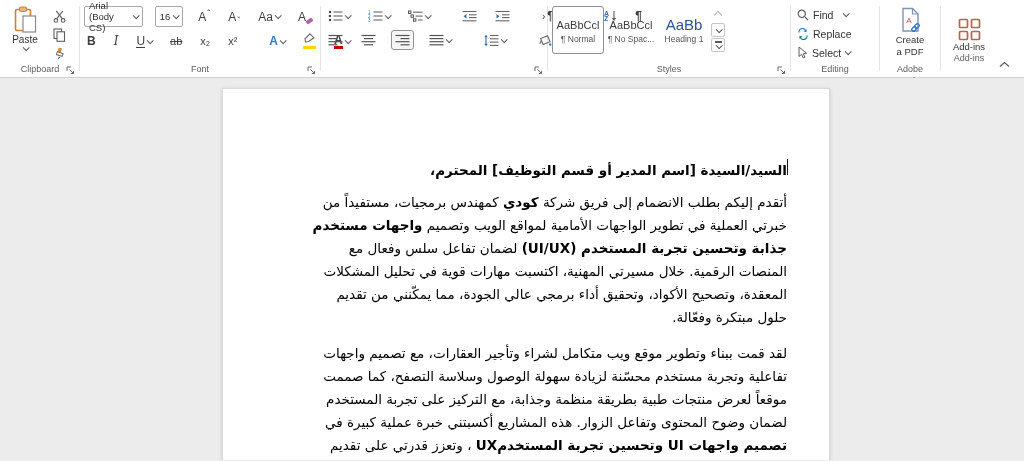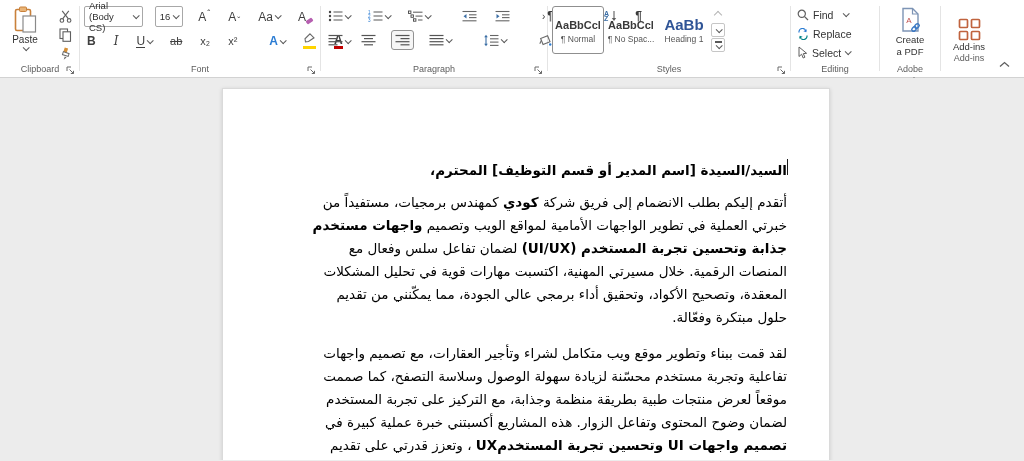--- a/index.html
+++ b/index.html
@@ -20,21 +20,21 @@
   .rbtn.on { border:1px solid #929292; background:#f6f6f6; }
   .chv { width:5px; height:5px; border-right:1.1px solid #5a5a5a; border-bottom:1.1px solid #5a5a5a;
          transform:rotate(45deg) translateY(-1px); flex:none; }
   .chvup { width:6px;height:6px;border-left:1.3px solid #5a5a5a;border-top:1.3px solid #5a5a5a;
            transform:rotate(45deg); }
   svg { display:block; }
   .launcher { position:absolute; right:3px; bottom:2px; }
 
   
   .g-clip { width:76px; }
-  .clip-content { display:flex; gap:4px;justify-content:space-between; }
+  .clip-content { display:flex; gap:4px; }
   .paste { display:flex; flex-direction:column; align-items:center; width:40px; gap:1px; }
   .paste-label { font-size:10px; color:#333; }
   .clip-col { display:flex; flex-direction:column; gap:3px; padding-top:2px; }
   .smallbtn { width:20px; height:16px; display:flex; align-items:center; justify-content:center; }
 
   
   .g-font { width:238px; }
   .combo { border:1px solid #a8a8a8; border-radius:2px; height:21px; background:#fff;
            display:flex; align-items:center; font-size:9.5px; color:#2f2f2f; padding:0 4px; gap:3px; }
   .combo .flex { flex:1; }
@@ -59,21 +59,21 @@
   .pil { font-size:12px; font-weight:600; color:#3b3b3b; }
   .dirarrow { font-size:10px; color:#3b3b3b; }
   .sort { display:flex; flex-direction:column; line-height:5.5px; font-size:7px; color:#3b6ea5; font-weight:700; }
 
   
   .g-styles { width:240px; }
   .styles-strip { display:flex; gap:1px; align-items:stretch; }
   .style-card { width:52px; height:48px; border:1px solid transparent; border-radius:3px;
                 display:flex; flex-direction:column; align-items:center; justify-content:center; }
   .style-card.sel { border-color:#8f8f8f; background:#fff; }
-  .sprev { font-size:11px; color:#3a3a3a; white-space:nowrap; line-height:18px;font-weight:bold; }
+  .sprev { font-size:11px; color:#3a3a3a; white-space:nowrap; line-height:18px; }
   .sprev.h1 { color:#2F5496; font-size:15px; }
   .sprev.h2 { color:#2F5496; font-size:13px; }
   .slab { font-size:8.5px; color:#555; white-space:nowrap; }
   .sscroll { display:flex; flex-direction:column; gap:1px; justify-content:center; }
   .sbtn { width:14px; height:14px; border:1px solid #c6c6c6; border-radius:2px;
           display:flex; align-items:center; justify-content:center; background:#fff; }
   .sbtn.faint { border-color:transparent; }
   .gallerybar { width:7px; height:1.5px; background:#5a5a5a; margin-bottom:1px; }
 
   
@@ -391,21 +391,20 @@
             <svg width="14" height="13" viewBox="0 0 14 13" fill="none">
               <rect x="1" y="0.8" width="12" height="11.4" stroke="#9a9a9a" stroke-width="1.1"></rect>
               <line x1="7" y1="0.8" x2="7" y2="12.2" stroke="#9a9a9a" stroke-width="1" stroke-dasharray="1.6 1.4"></line>
               <line x1="1" y1="6.5" x2="13" y2="6.5" stroke="#9a9a9a" stroke-width="1" stroke-dasharray="1.6 1.4"></line>
             </svg>
           </span>
           <span class="chv"></span>
         </div>
       </div>
     </div>
-    <div class="group-label">Paragraph</div>
     <span class="launcher">
       <svg width="9" height="9" viewBox="0 0 9 9" fill="none" stroke="#6a6a6a" stroke-width="1">
         <path d="M1 5 V1 H5"></path>
           <path d="M3.5 3.5 L7.5 7.5 M7.5 4.8 V7.5 H4.8"></path>
       </svg>
     </span>
   </div>
 
   <div class="gdiv"></div>
 

